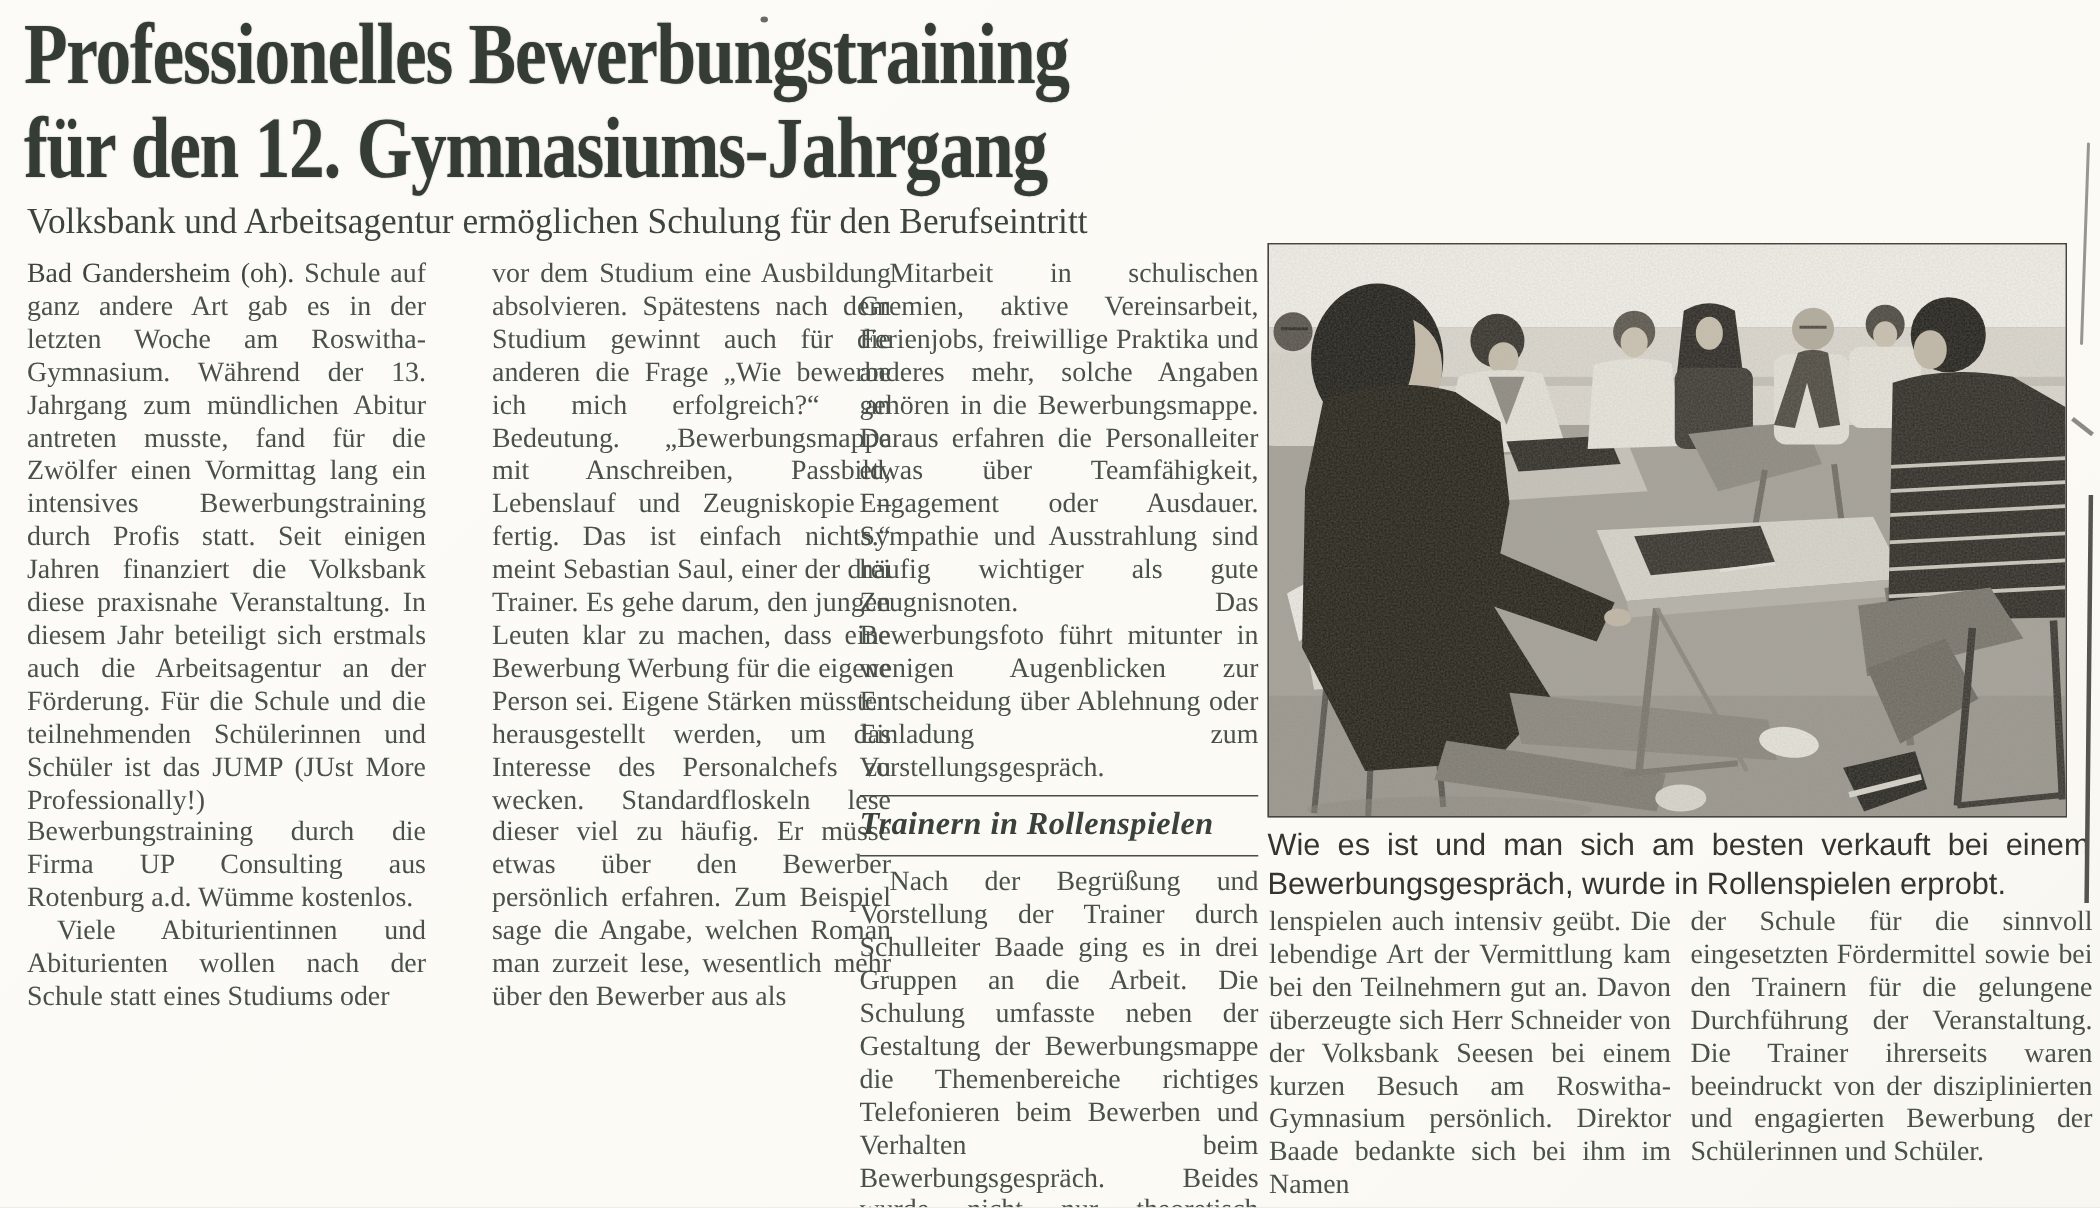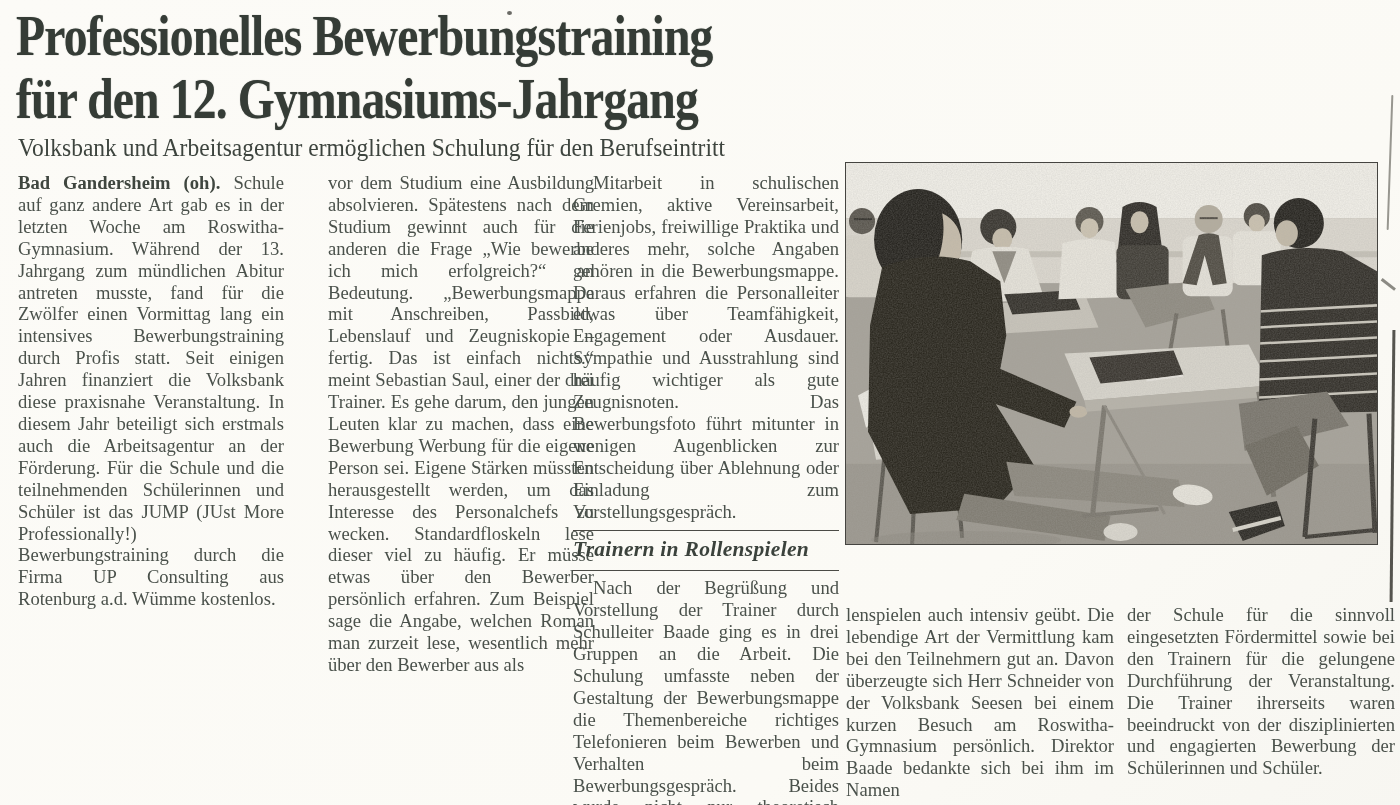--- a/index.html
+++ b/index.html
@@ -23,21 +23,21 @@
     position:absolute;top:172px;width:266px;
     font-size:18.6px;line-height:21.9px;text-align:justify;color:#4a514b;
   }
   .col p{margin:0;}
   .col p.indent{text-indent:20px;}
   #col1{left:18px;}
   #col2{left:296px;margin-left:32px;}
   #col3{left:573px;height:633px;overflow:hidden;}
   #col4{left:846px;top:604px;width:268px;height:201px;overflow:hidden;font-family:Liberation Serif, serif;}
   #col5{left:1127px;top:604px;width:268px;height:201px;overflow:hidden;}
-  .dateline{font-weight:bold;color:#3f463f;}
+  .dateline{font-weight:normal;color:#3f463f;}
   .sect{
     margin:7px 0 6px;padding:8px 0 10px;
     border-top:1.7px solid #4b4b46;border-bottom:1.7px solid #4b4b46;
     font-weight:bold;font-style:italic;font-size:21.5px;letter-spacing:.3px;color:#3b423c;
   }
   .photo{
     position:absolute;left:845px;top:162px;width:533px;height:383px;
     border:1.5px solid #454440;background:#aba79e;box-sizing:border-box;
   }
   .photo svg{display:block;width:100%;height:100%;}
@@ -59,20 +59,21 @@
 
   <div class="headline">
     <div>Professionelles Bewerbungstraining</div>
     <div>für den 12. Gymnasiums-Jahrgang</div>
   </div>
 
   <div class="subheadline">Volksbank und Arbeitsagentur ermöglichen Schulung für den Berufseintritt</div>
 
   <div class="col" id="col1">
     <p><span class="dateline">Bad Gandersheim (oh).</span> <span>Schule auf ganz andere Art gab es in der letzten Woche am Roswitha-Gymnasium. Während der 13. Jahrgang zum mündlichen Abitur antreten musste, fand für die Zwölfer einen Vormittag lang ein intensives Bewerbungstraining durch Profis statt. Seit einigen Jahren finanziert die Volksbank diese praxisnahe Veranstaltung. In diesem Jahr beteiligt sich erstmals auch die Arbeitsagentur an der Förderung. Für die Schule und die teilnehmenden Schülerinnen und Schüler ist das JUMP (JUst More Professionally!) Bewerbungstraining durch die Firma UP Consulting aus Rotenburg a.d. Wümme kostenlos.</span></p>
+    <p class="indent">Viele Abiturientinnen und Abiturienten wollen nach der Schule statt eines Studiums oder</p>
   </div>
 
   <div class="col" id="col2">
     <p>vor dem Studium eine Ausbildung absolvieren. Spätestens nach dem Studium gewinnt auch für die anderen die Frage „Wie bewerbe ich mich erfolgreich?“ an Bedeutung. „Bewerbungsmappe mit Anschreiben, Passbild, Lebenslauf und Zeugniskopie – fertig. Das ist einfach nichts.“ meint Sebastian Saul, einer der drei Trainer. Es gehe darum, den jungen Leuten klar zu machen, dass eine Bewerbung Werbung für die eigene Person sei. Eigene Stärken müssten herausgestellt werden, um das Interesse des Personalchefs zu wecken. Standardfloskeln lese dieser viel zu häufig. Er müsse etwas über den Bewerber persönlich erfahren. Zum Beispiel sage die Angabe, welchen Roman man zurzeit lese, wesentlich mehr über den Bewerber aus als</p>
   </div>
 
   <div class="col" id="col3">
     <p class="indent">Mitarbeit in schulischen Gremien, aktive Vereinsarbeit, Ferienjobs, freiwillige Praktika und anderes mehr, solche Angaben gehören in die Bewerbungsmappe. Daraus erfahren die Personalleiter etwas über Teamfähigkeit, Engagement oder Ausdauer. Sympathie und Ausstrahlung sind häufig wichtiger als gute Zeugnisnoten. Das Bewerbungsfoto führt mitunter in wenigen Augenblicken zur Entscheidung über Ablehnung oder Einladung zum Vorstellungsgespräch.</p>
     <div class="sect">Trainern in Rollenspielen</div>
     <p class="indent">Nach der Begrüßung und Vorstellung der Trainer durch Schulleiter Baade ging es in drei Gruppen an die Arbeit. Die Schulung umfasste neben der Gestaltung der Bewerbungsmappe die Themenbereiche richtiges Telefonieren beim Bewerben und Verhalten beim Bewerbungsgespräch. Beides wurde nicht nur theoretisch vermittelt, sondern in Rol-</p>
@@ -182,20 +183,21 @@
         <line x1="386" y1="366" x2="434" y2="354" stroke="#d8d5cb" stroke-width="4"></line>
         <line x1="468" y1="255" x2="458" y2="373" stroke="#38352f" stroke-width="5"></line>
         <line x1="522" y1="250" x2="528" y2="369" stroke="#38352f" stroke-width="5"></line>
         <line x1="458" y1="373" x2="528" y2="366" stroke="#38352f" stroke-width="4"></line>
       </g>
 
       <rect width="530" height="380" filter="url(#grain)" opacity="0.35"></rect>
     </svg>
   </div>
 
+  <div class="caption">Wie es ist und man sich am besten verkauft bei einem Bewerbungsgespräch, wurde in Rollenspielen erprobt.</div>
 
   <div class="col" id="col4">
     <p>lenspielen auch intensiv geübt. Die lebendige Art der Vermittlung kam bei den Teilnehmern gut an. Davon überzeugte sich Herr Schneider von der Volksbank Seesen bei einem kurzen Besuch am Roswitha-Gymnasium persönlich. Direktor Baade bedankte sich bei ihm im Namen</p>
   </div>
 
   <div class="col" id="col5">
     <p>der Schule für die sinnvoll eingesetzten Fördermittel sowie bei den Trainern für die gelungene Durchführung der Veranstaltung. Die Trainer ihrerseits waren beeindruckt von der disziplinierten und engagierten Bewerbung der Schülerinnen und Schüler.</p>
   </div>
 
   <div class="artifact" id="art-curve"></div>

